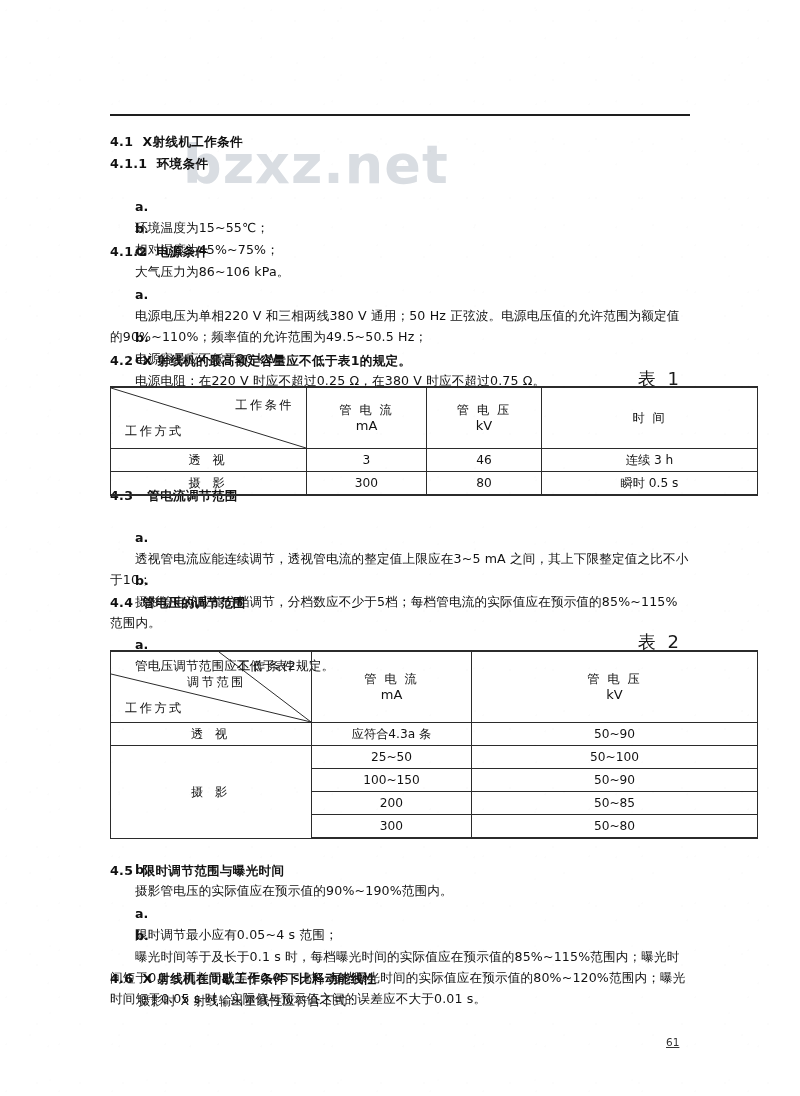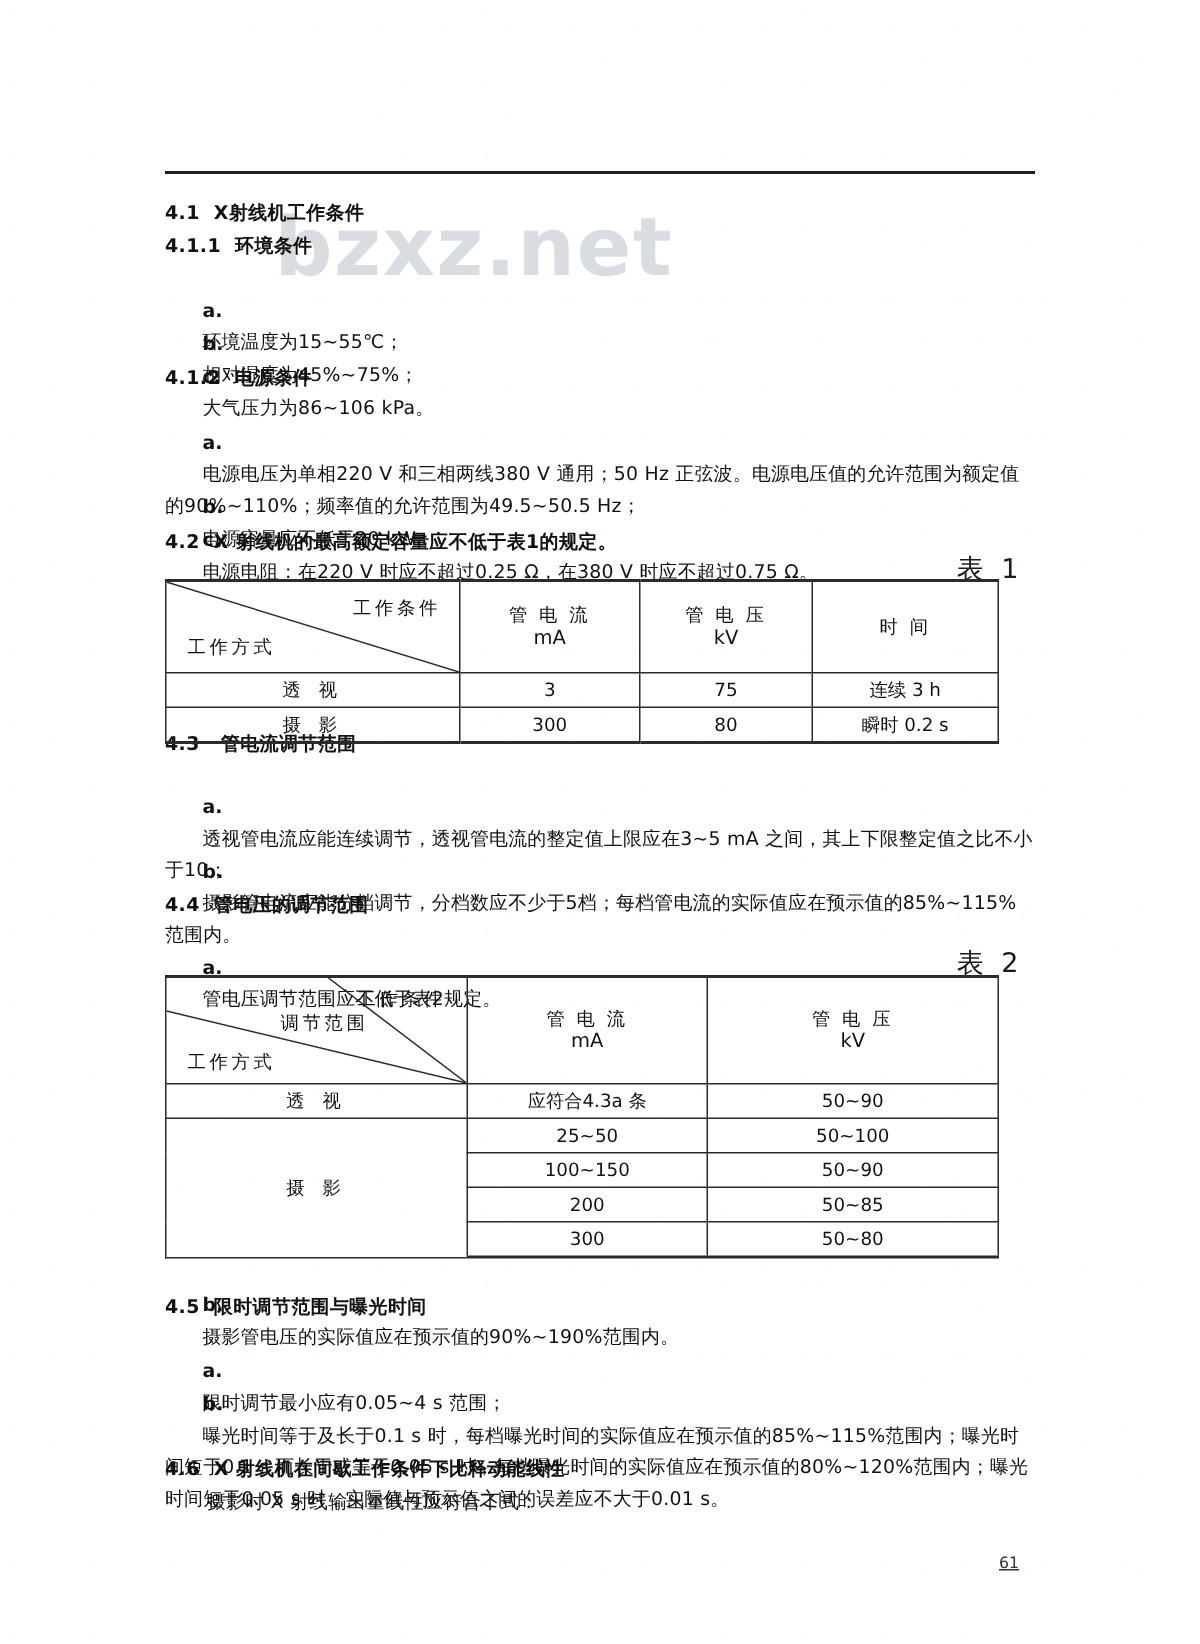--- a/index.html
+++ b/index.html
@@ -124,21 +124,21 @@
     text-align: right;
     font-size: 18px;
     letter-spacing: 3px;
     z-index: 10;
   }
 
   
   .gtable {
     position: absolute;
     left: 110px;
-    width: 556px;
+    width: 648px;
     border-collapse: collapse;
     font-size: 12.2px;
     z-index: 10;
     background: transparent;
   }
   .gtable td {
     border: 1px solid #2b2b2b;
     text-align: center;
     vertical-align: middle;
     padding: 3px 2px;
@@ -253,28 +253,28 @@
             <div class="sp1">管 电 压</div>
             <div class="unit">kV</div>
           </td>
           <td class="topb">
             <div class="sp1">时    间</div>
           </td>
         </tr>
         <tr>
           <td class="sp2">透  视</td>
           <td>3</td>
-          <td>75</td>
+          <td>46</td>
           <td>连续 3 h</td>
         </tr>
         <tr>
           <td class="sp2 botb">摄  影</td>
           <td class="botb">300</td>
           <td class="botb">80</td>
-          <td class="botb">瞬时 0.2 s</td>
+          <td class="botb">瞬时 0.5 s</td>
         </tr>
       </tbody>
     </table>
 
     <div class="blk h2" style="top:485px">4.3   管电流调节范围</div>
     <div class="blk item" style="top:506px">
       <span class="lbl">a.</span>
       <span>透视管电流应能连续调节，透视管电流的整定值上限应在3~5 mA 之间，其上下限整定值之比不小于10；</span>
     </div>
     <div class="blk item" style="top:549px">

